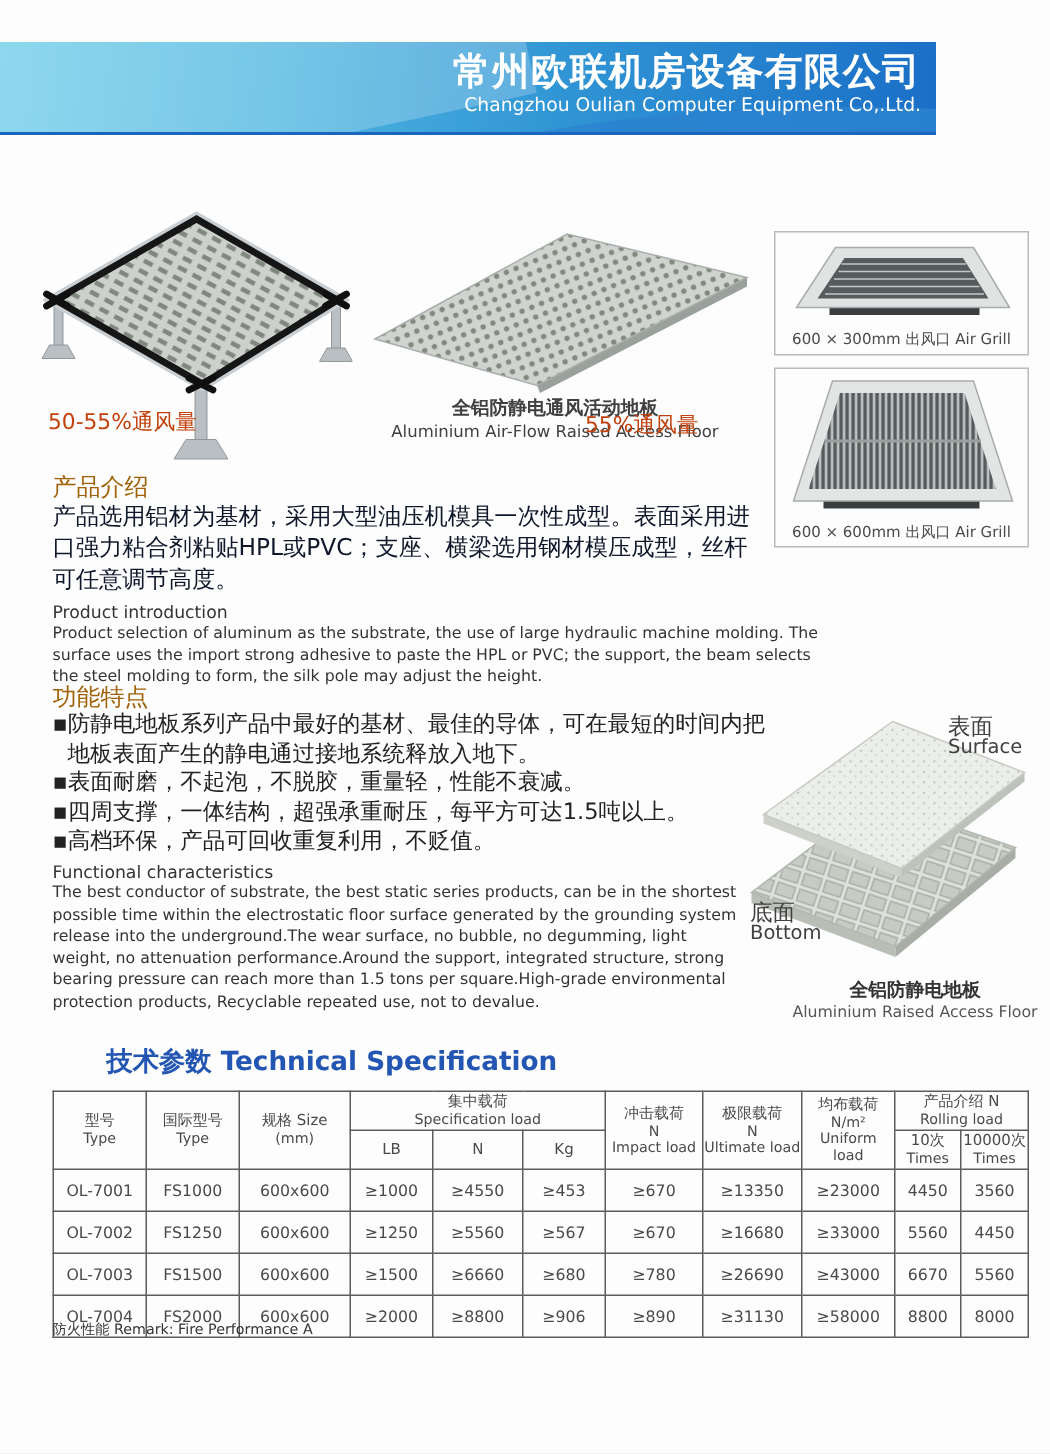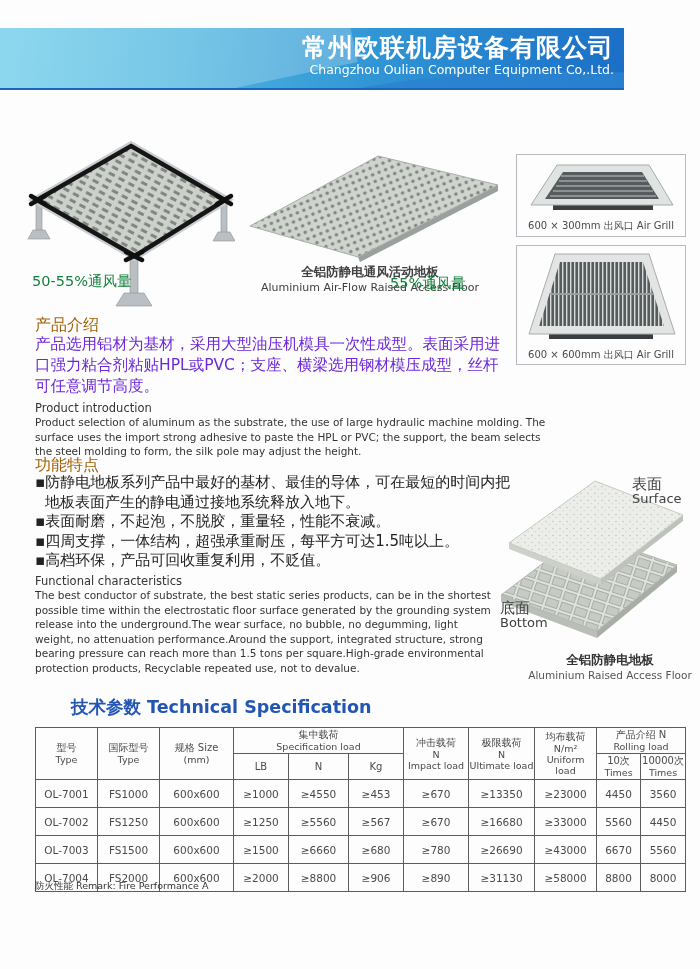--- a/index.html
+++ b/index.html
@@ -12,26 +12,26 @@
   .banner .streak{position:absolute;left:-80px;top:-40px;width:430px;height:120px;
           background:rgba(255,255,255,.22);transform:rotate(-12deg);}
   .banner .hill{position:absolute;left:260px;bottom:-34px;width:520px;height:50px;
           background:#2c82d0;border-radius:50% 50% 0 0/100% 100% 0 0;transform:rotate(-2deg);opacity:.85;}
   .company{position:absolute;right:10px;top:5px;text-align:right;color:#fff;z-index:2;}
   .company-cn{font-size:25px;font-weight:bold;letter-spacing:1px;line-height:29px;}
   .company-en{font-size:12.5px;line-height:16px;}
   
   .abs{position:absolute;}
   .cap-blue{color:#404040;}
-  .cap-dark{color:#15803d;}
+  .cap-dark{color:#c2410c;}
   .grill-box{position:absolute;width:168px;border:1px solid #b7bbbf;background:#fdfdfd;text-align:center;}
   .grill-cap{font-size:10px;color:#4a4a4a;padding:2px 0 8px 0;}
   
   .h-cn{font-size:16px;color:#a16207;}
-  .body-cn{font-size:15.5px;line-height:21px;color:#6d28d9;}
+  .body-cn{font-size:15.5px;line-height:21px;color:#0f172a;}
   .h-en{font-size:11.5px;color:#333;}
   .body-en{font-size:10.5px;line-height:14.5px;color:#333;}
   .bullets{margin:0;padding:0;list-style:none;font-size:15px;line-height:19.5px;color:#222;}
   .bullets li{padding-left:10px;text-indent:-10px;}
   .side-label-cn{font-size:15px;line-height:16px;}
   .side-label-en{font-size:13px;line-height:14px;}
   
   .spec-title{font-size:17.5px;font-weight:bold;color:#2356b2;}
   table.spec{border-collapse:collapse;width:650px;table-layout:fixed;}
   table.spec th,table.spec td{border:1px solid #5c5c5c;text-align:center;vertical-align:middle;

